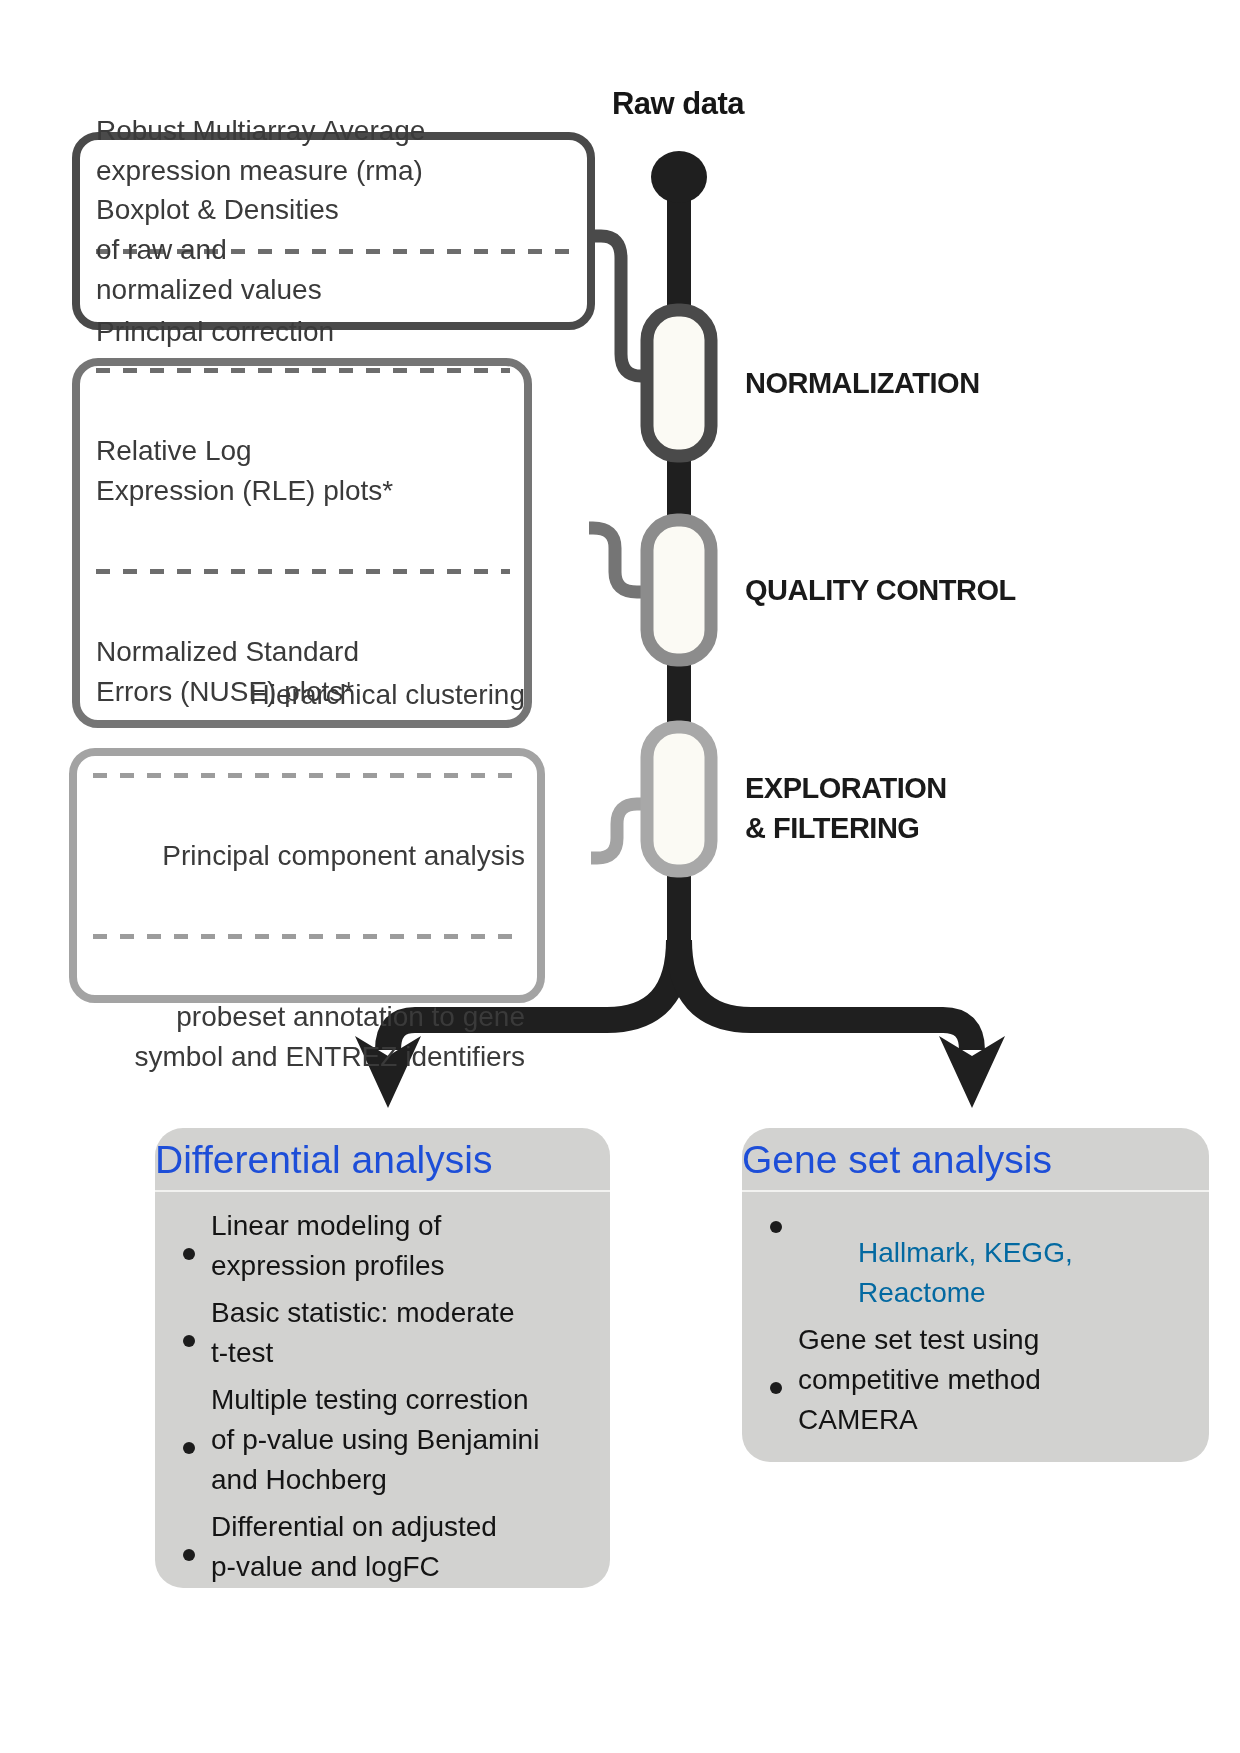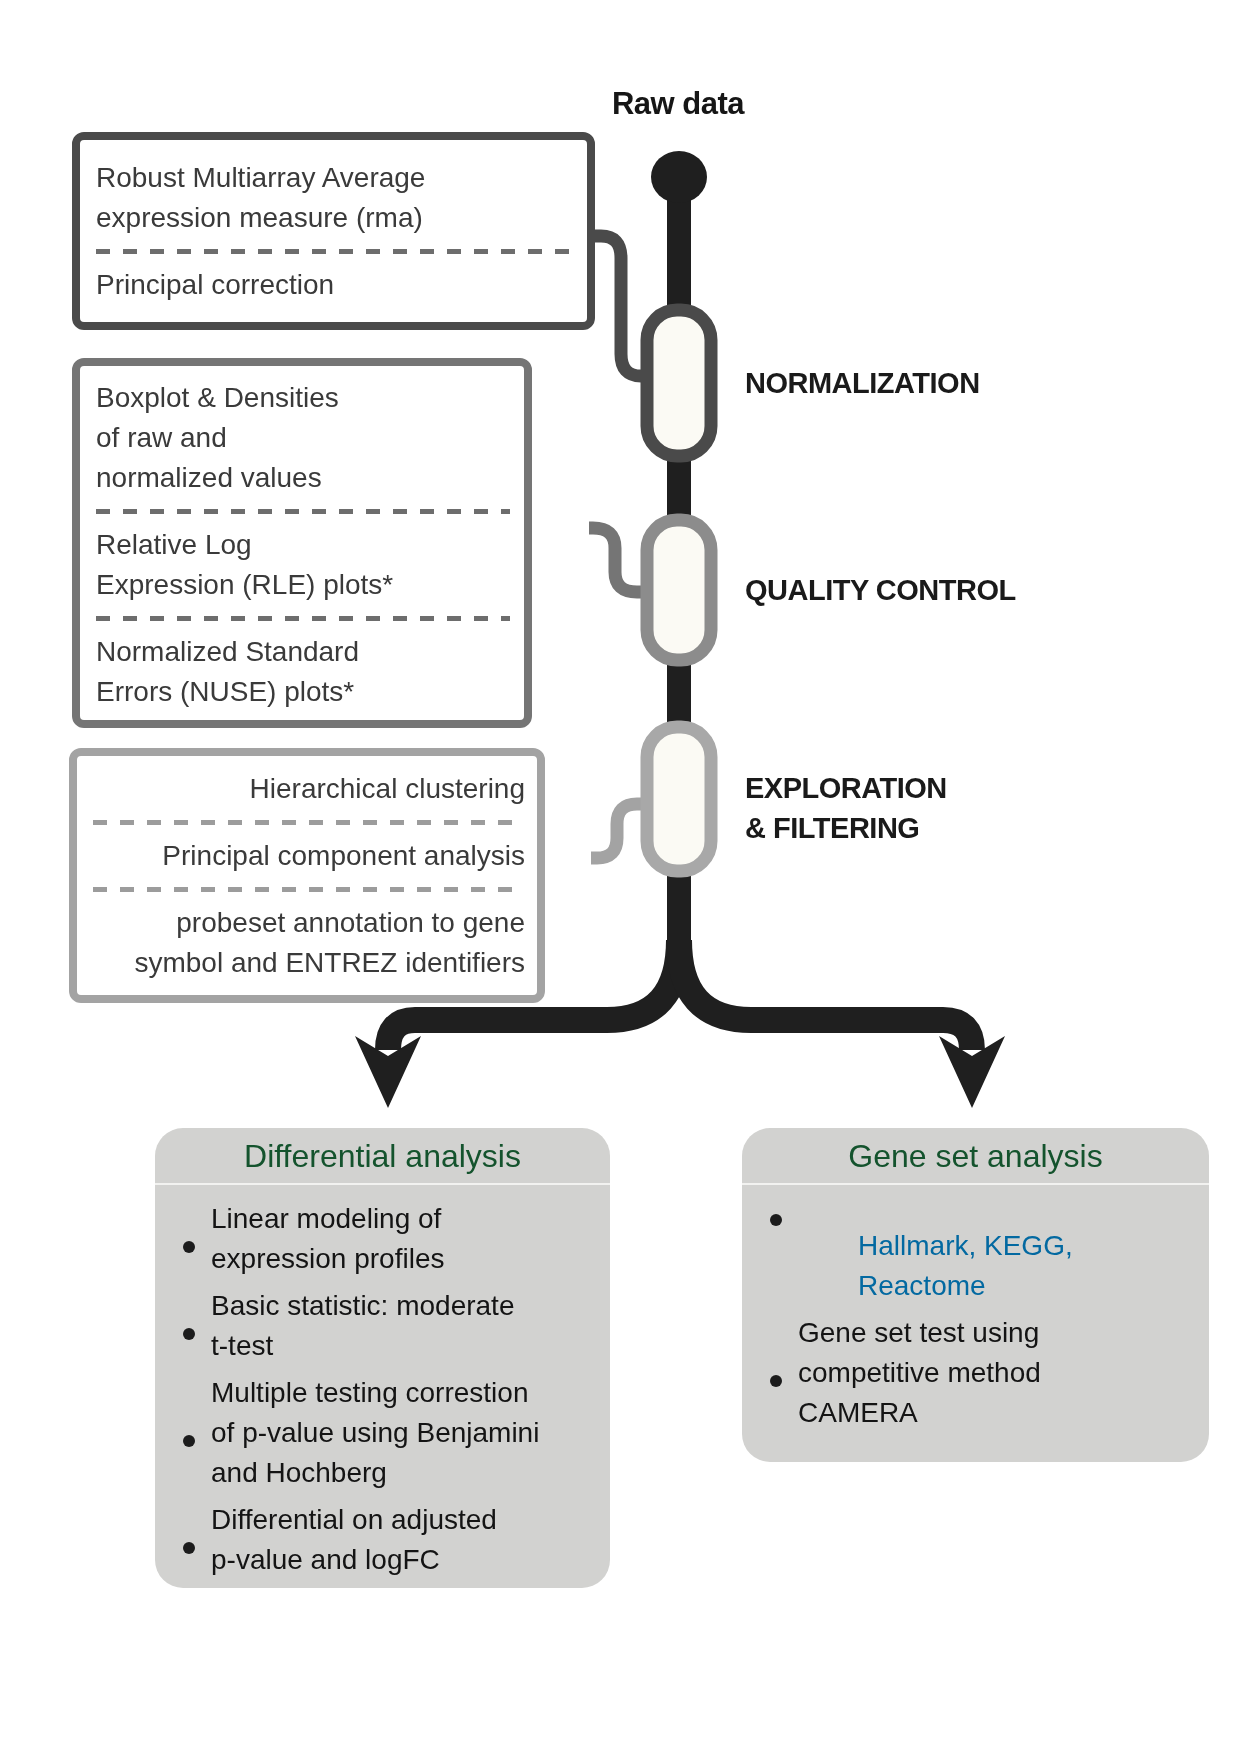--- a/index.html
+++ b/index.html
@@ -14,23 +14,24 @@
   .pre{white-space:pre-line;}
 
   
   .raw-title{
     left:541px;top:86px;width:240px;text-align:center;
     font-size:31px;font-weight:700;color:#161616;letter-spacing:-0.5px;
   }
 
   
   .stage-box{
-    box-sizing:border-box;background:#ffffff;border-radius:12px;
+    box-sizing:border-box;background:#ffffff;border-radius:26px;
     display:flex;flex-direction:column;justify-content:center;
     padding:8px 12px 8px 16px;
+    gap:47px;
   }
   .stage-box .sect{
     font-size:28px;line-height:40px;color:#3a3a3a;white-space:pre-line;
   }
   .dash{
     height:5px;margin:11px 2px 11px 0;flex:none;
     background:repeating-linear-gradient(90deg,#6d6d6d 0 14px,transparent 14px 27px);
   }
   .box-norm{left:55px;top:132px;width:523px;height:198px;border:8px solid #4a4a4a;}
   .box-qc  {left:55px;top:358px;width:460px;height:370px;border:8px solid #757575;justify-content:flex-end;}
@@ -44,21 +45,21 @@
   }
   .lab-norm{top:363px;}
   .lab-qc{top:570px;}
   .lab-expl{top:768px;}
 
   
   .panel{
     box-sizing:border-box;background:#d2d2d0;border-radius:28px;overflow:hidden;
   }
   .panel-title{
-    text-align:center;font-size:32px;color:#14532d;
+    text-align:left;font-size:39px;color:#1d4ed8;
     padding:10px 0 8px 0;
   }
   .panel-sep{height:2px;background:#f2f2f0;}
   .panel ul{
     list-style:none;margin:0;padding:14px 10px 0 28px;
   }
   .panel li{
     display:flex;align-items:center;margin:0 0 7px 0;
   }
   .bullet-dot{

